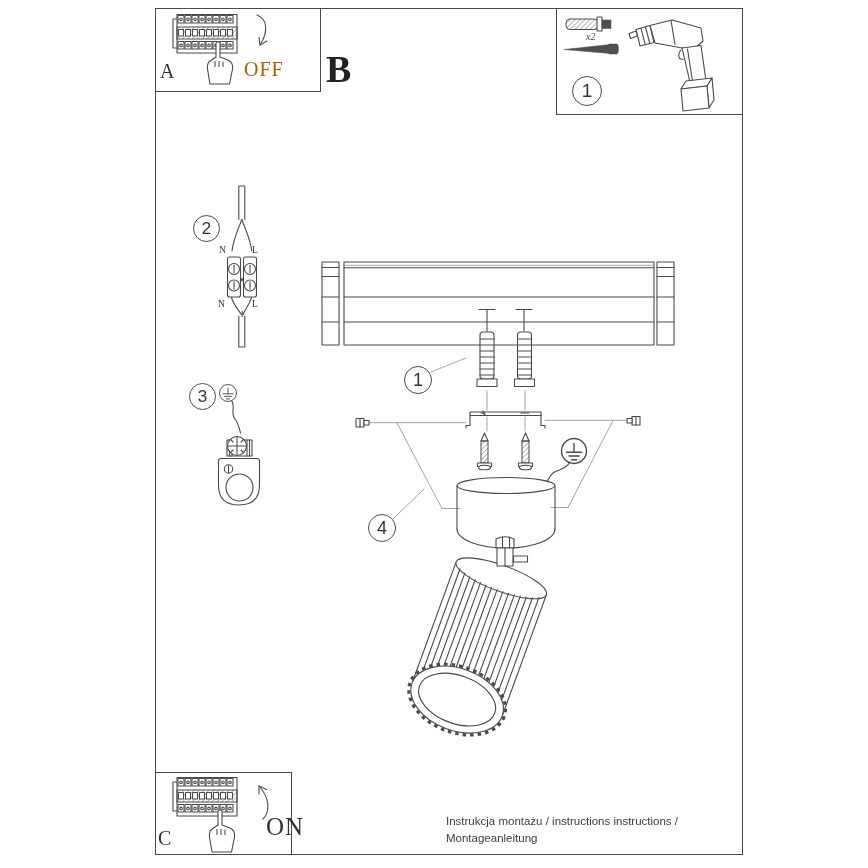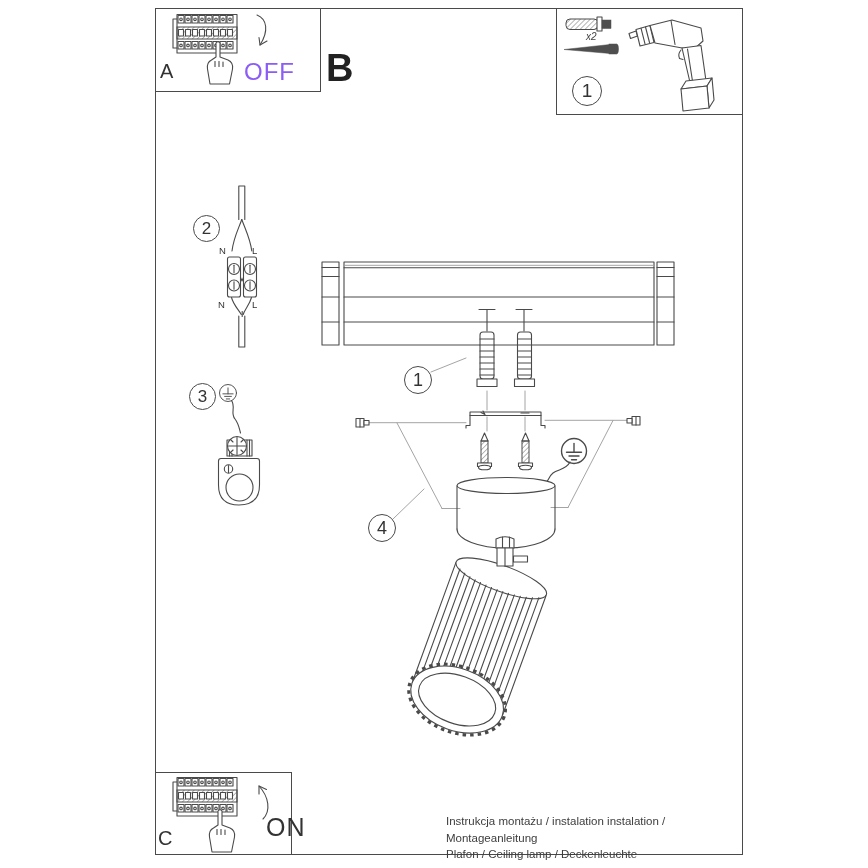--- a/index.html
+++ b/index.html
@@ -1,20 +1,20 @@
 <!DOCTYPE html>
 <html><head>
 <meta charset="utf-8">
 <style>
   html,body{margin:0;padding:0;background:#fff;}
   .sheet{position:relative;width:868px;height:868px;background:#fff;overflow:hidden;
          font-family:"Liberation Sans",sans-serif;color:#3d3d3d;}
   .art{position:absolute;left:0;top:0;}
   .box{position:absolute;border:1px solid #4a4a4a;box-sizing:border-box;background:transparent;}
-  .txt{position:absolute;white-space:nowrap;color:#3d3d3d;}
+  .txt{position:absolute;white-space:nowrap;color:#3d3d3d;font-family:Liberation Serif, serif;}
   .cnum{position:absolute;border:1.3px solid #4a4a4a;border-radius:50%;box-sizing:border-box;
         display:flex;align-items:center;justify-content:center;color:#333;background:transparent;}
   .ln{fill:none;stroke:#4a4a4a;stroke-width:1.1;stroke-linecap:round;stroke-linejoin:round;}
   .lnw{fill:#fff;stroke:#4a4a4a;stroke-width:1.1;stroke-linecap:round;stroke-linejoin:round;}
   .gray{fill:none;stroke:#9a9a9a;stroke-width:0.9;stroke-linecap:round;}
   .dark{fill:#4f4f4f;stroke:#4f4f4f;stroke-width:0.5;}
 </style>
 </head>
 <body>
 
@@ -259,21 +259,21 @@
       <path d="M259,786 L259,794 M259,786 L266.5,789.5" class="ln"></path>
     </g>
   </svg>
 
   <div class="box" style="left:155px;top:8px;width:588px;height:847px;"></div>
   <div class="box" style="left:155px;top:8px;width:166px;height:84px;"></div>
   <div class="box" style="left:556px;top:8px;width:187px;height:107px;"></div>
   <div class="box" style="left:155px;top:772px;width:137px;height:83px;"></div>
 
   <span class="txt" style="left:160px;top:60px;font-size:20px;color:#333;">A</span>
-  <span class="txt" style="left:244px;top:58px;font-size:24px;letter-spacing:1px;color:#8b5cf6;">OFF</span>
+  <span class="txt" style="left:244px;top:58px;font-size:20px;letter-spacing:1px;color:#a16207;">OFF</span>
   <span class="txt" style="left:326px;top:47px;font-size:38px;font-weight:700;color:#222;">B</span>
 
   <div class="cnum" style="left:572px;top:76px;width:30px;height:30px;font-size:19px;">
     <span>1</span>
   </div>
   <span class="txt" style="left:586px;top:31px;font-size:10px;font-style:italic;color:#444;">x2</span>
 
   <div class="cnum" style="left:193px;top:215px;width:27px;height:27px;font-size:17px;">
     <span>2</span>
   </div>
@@ -290,17 +290,16 @@
     <span>1</span>
   </div>
   <div class="cnum" style="left:368px;top:514px;width:28px;height:28px;font-size:18px;">
     <span>4</span>
   </div>
 
   <span class="txt" style="left:158px;top:827px;font-size:20px;color:#333;">C</span>
   <span class="txt" style="left:266px;top:813px;font-size:25px;letter-spacing:1px;color:#333;">ON</span>
 
   <div style="position:absolute;left:446px;top:813px;width:292px;font-size:11.5px;line-height:16.5px;color:#3d3d3d;">
-    <div>Instrukcja montażu / instalation instalation / Montageanleitung</div>
-    <div>Plafon / Ceiling lamp / Deckenleuchte</div>
+    <div>Instrukcja montażu / instructions instructions / Montageanleitung</div>
   </div>
 
 </div>
 
 </body></html>

